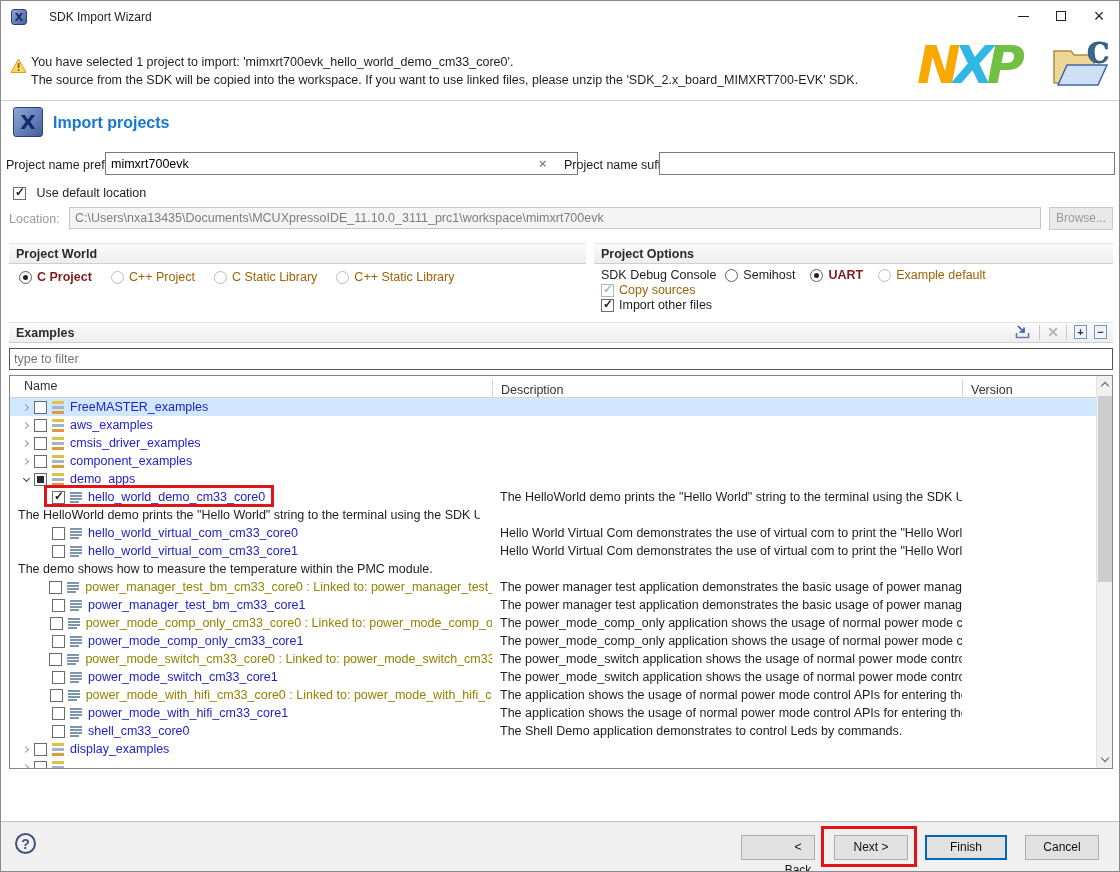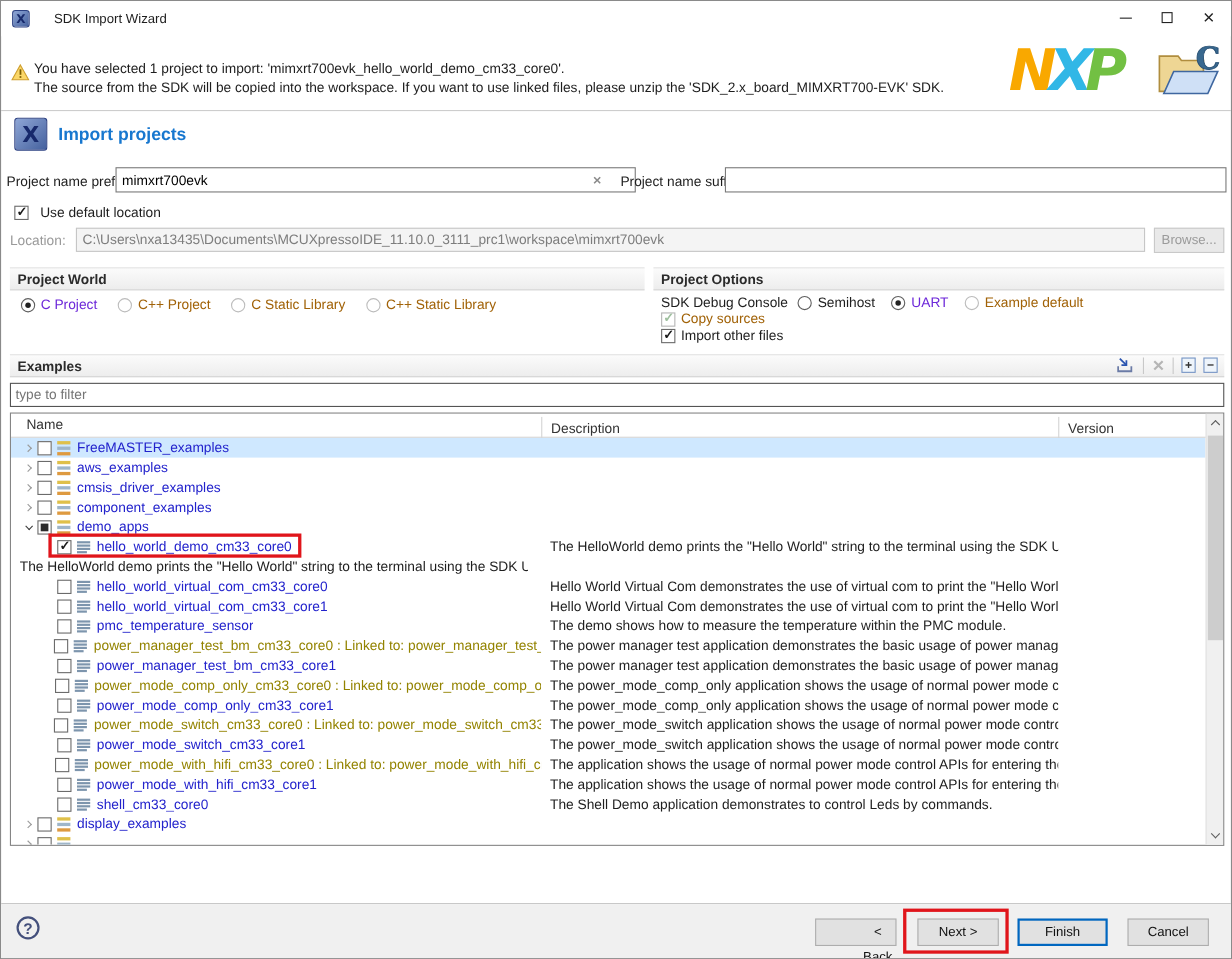--- a/index.html
+++ b/index.html
@@ -61,21 +61,21 @@
   #browse-btn{position:absolute;left:1048px;top:206px;width:64px;height:23px;background:#e9e9e9;
               border:1px solid #c9c9c9;color:#9a9a9a;font-size:12px;text-align:center;line-height:21px;}
 
   
   .grp-hdr{position:absolute;height:21px;background:linear-gradient(#fbfbfb,#ededed);
            border-top:1px solid #e2e2e2;border-bottom:1px solid #cfcfcf;
            font-size:12.5px;font-weight:bold;color:#2b2b2b;line-height:20px;padding-left:7px;}
   #ptype-hdr{left:8px;top:242px;width:577px;}
   #popt-hdr{left:593px;top:242px;width:519px;}
   .optrow{position:absolute;font-size:12.5px;display:flex;align-items:center;gap:5px;}
-  .optlbl-b{font-weight:normal;color:#6d28d9;}
+  .optlbl-b{font-weight:bold;color:#7f1d1d;}
 
   
   #ex-hdr{left:8px;top:321px;width:1104px;}
   #ex-toolbar{position:absolute;right:12px;top:323px;display:flex;align-items:center;gap:7px;}
   .tb-sep{width:1px;height:15px;background:#c8c8c8;}
   .tb-box{width:13px;height:14px;border:1px solid #7694c4;background:#eef4fb;color:#333;
           font-size:11px;font-weight:bold;display:flex;align-items:center;justify-content:center;line-height:1;}
   #clear-x{color:#b5b5b5;font-weight:bold;font-size:14px;}
 
   #filter-input{position:absolute;left:8px;top:347px;width:1104px;height:22px;border:1px solid #545454;
@@ -340,27 +340,20 @@
       <span class="indent"></span>
 
       <span class="cb unchecked"></span>
       <span class="ricon file"></span>
       <span class="rlabel">hello_world_virtual_com_cm33_core1</span>
     </div>
     <span class="rdesc">Hello World Virtual Com demonstrates the use of virtual com to print the "Hello World" st</span>
 
   </div>
         <div class="trow lvl1">
-    <div class="namecell">
-      <span class="indent"></span>
-
-      <span class="cb unchecked"></span>
-      <span class="ricon file"></span>
-      <span class="rlabel">pmc_temperature_sensor</span>
-    </div>
     <span class="rdesc">The demo shows how to measure the temperature within the PMC module.</span>
 
   </div>
         <div class="trow lvl1">
     <div class="namecell">
       <span class="indent"></span>
 
       <span class="cb unchecked"></span>
       <span class="ricon file"></span>
       <span class="rlabel linked">power_manager_test_bm_cm33_core0 : Linked to: power_manager_test_bm_</span>

